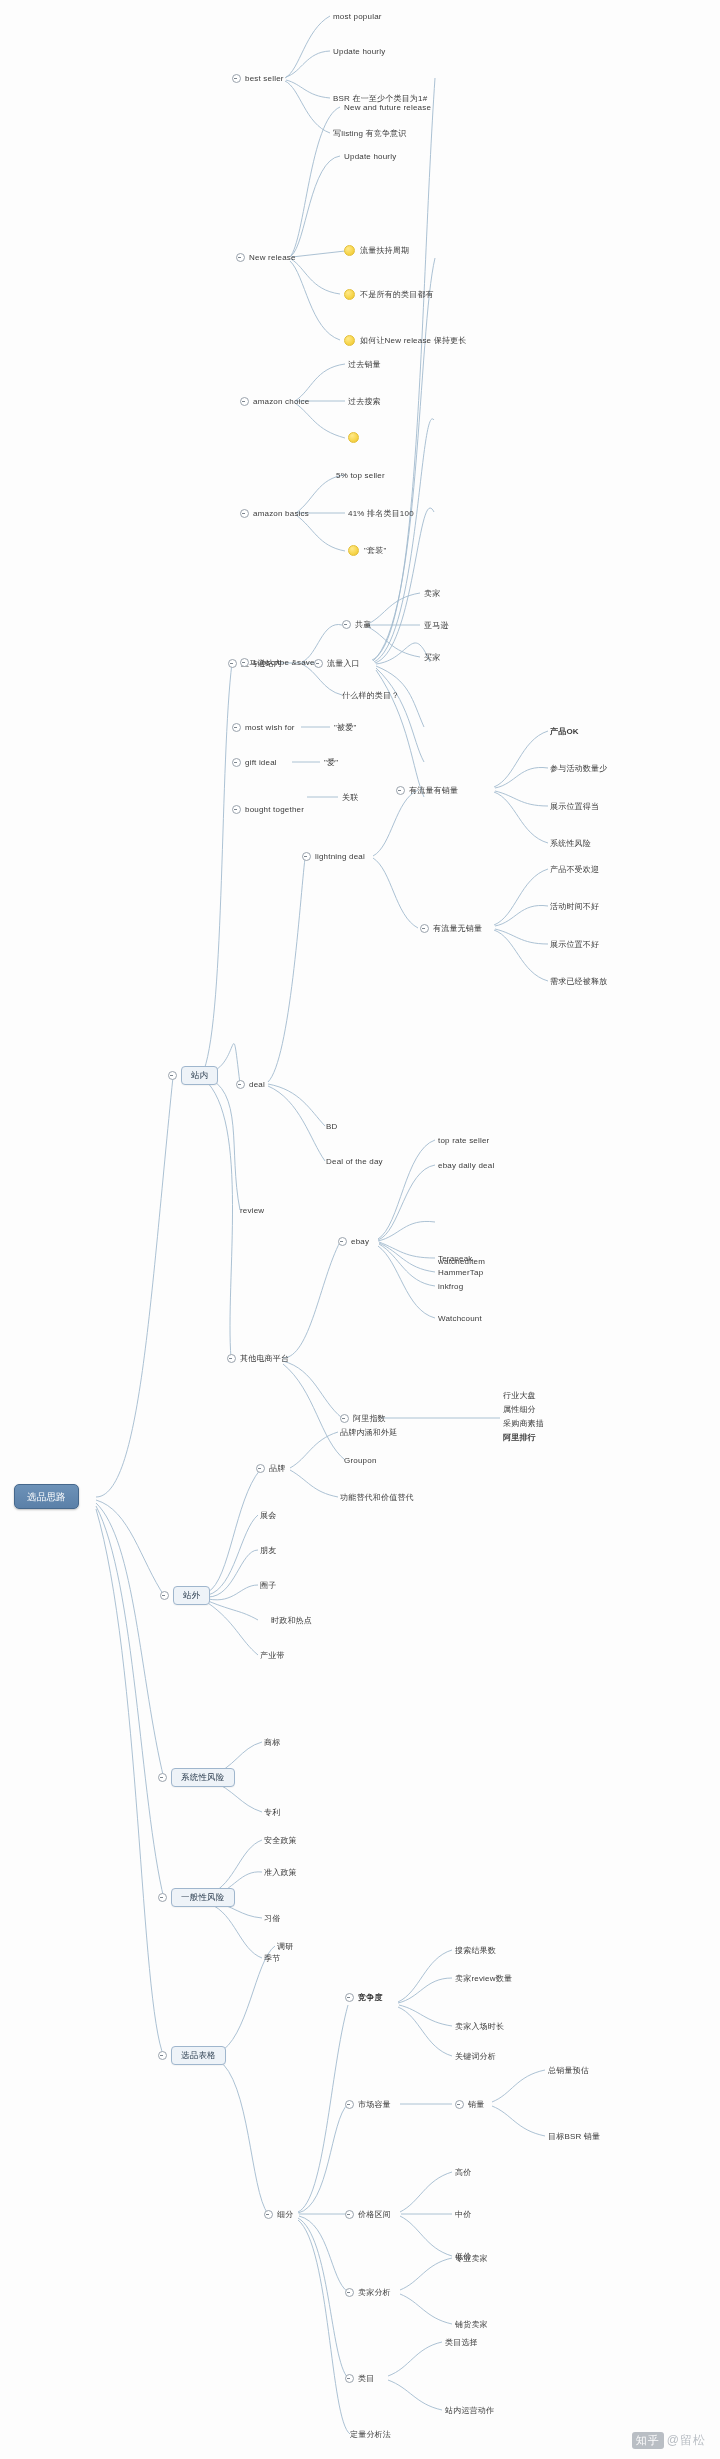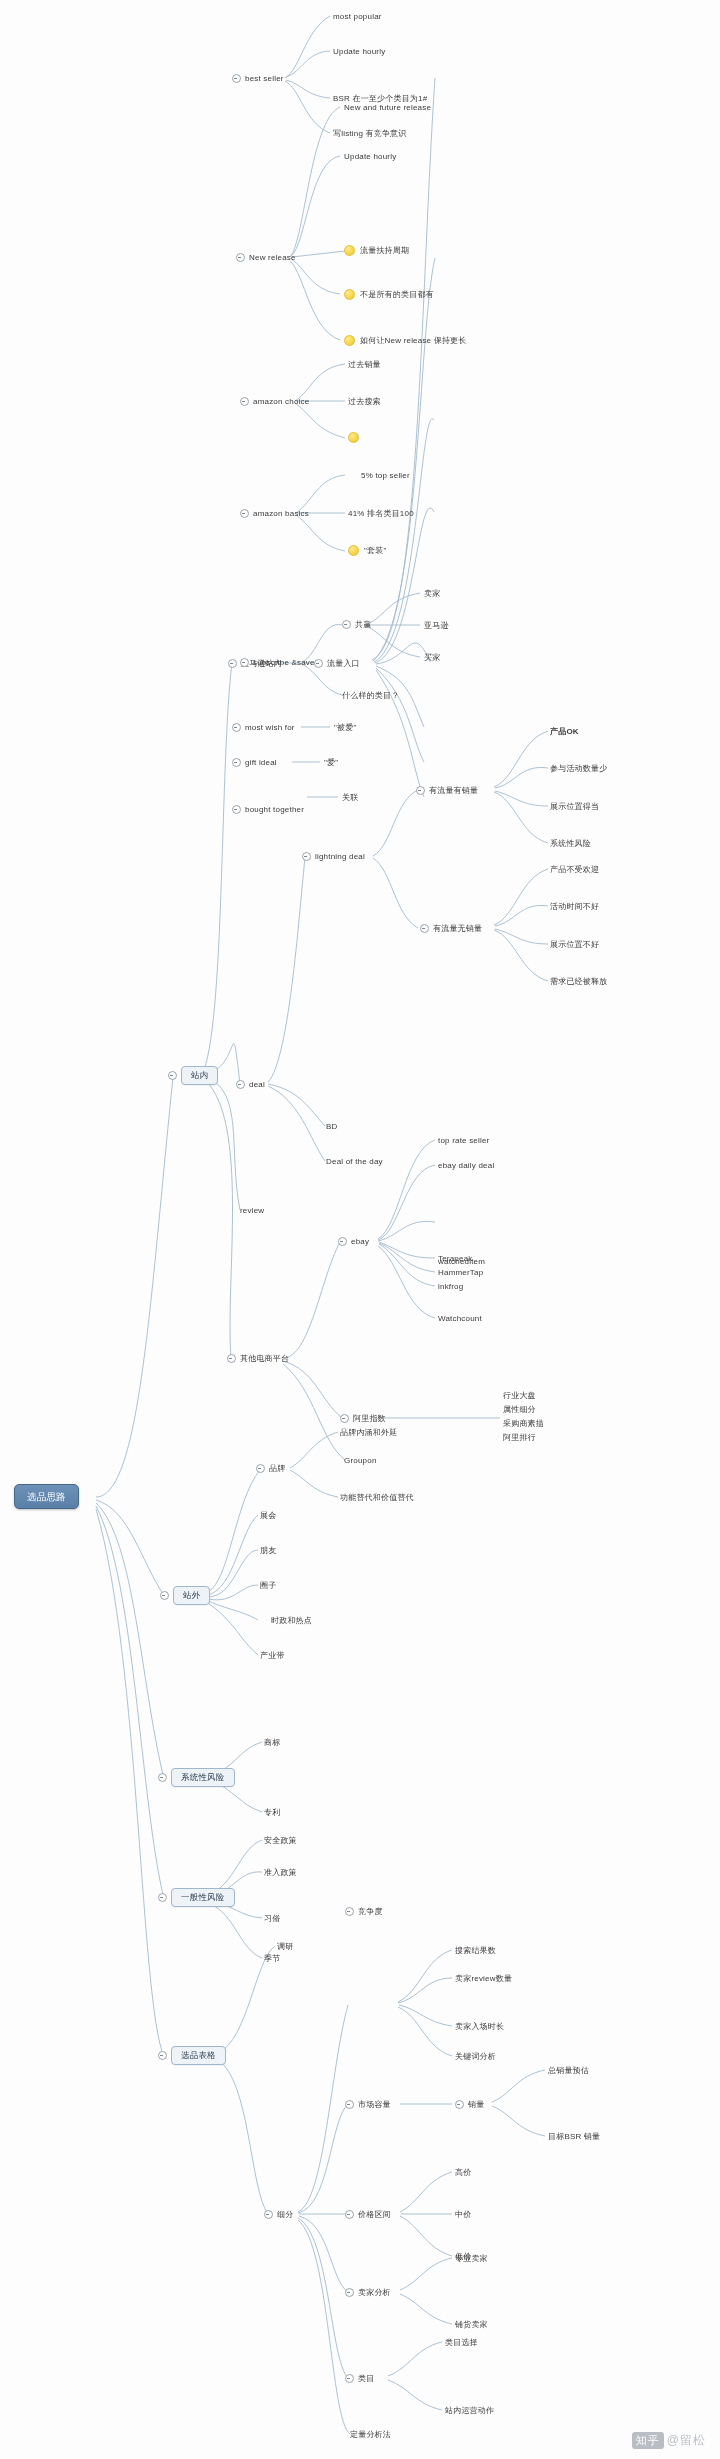--- a/index.html
+++ b/index.html
@@ -238,21 +238,21 @@
   <div class="node plain" style="left:240px;top:396px;">
     <span class="handle"></span><span class="txt">amazon choice</span>
   </div>
   <div class="node plain" style="left:348px;top:359px;"><span class="txt">过去销量</span></div>
   <div class="node plain" style="left:348px;top:396px;"><span class="txt">过去搜索</span></div>
   <div class="node plain" style="left:348px;top:432px;"><span class="dot"></span><span class="txt"></span></div>
 
   <div class="node plain" style="left:240px;top:508px;">
     <span class="handle"></span><span class="txt">amazon basics</span>
   </div>
-  <div class="node plain" style="left:361px;top:470px;"><span class="txt">5% top seller</span></div>
+  <div class="node plain" style="left:336px;top:470px;"><span class="txt">5% top seller</span></div>
   <div class="node plain" style="left:348px;top:508px;"><span class="txt">41% 排名类目100</span></div>
   <div class="node plain" style="left:348px;top:545px;"><span class="dot"></span><span class="txt">"套装"</span></div>
 
   <div class="node plain" style="left:240px;top:657px;">
     <span class="handle"></span><span class="txt">subscribe &amp;save</span>
   </div>
   <div class="node plain" style="left:342px;top:619px;">
     <span class="handle"></span><span class="txt">共赢</span>
   </div>
   <div class="node plain" style="left:424px;top:588px;"><span class="txt">卖家</span></div>
@@ -278,21 +278,21 @@
   <div class="node plain" style="left:236px;top:1079px;">
     <span class="handle"></span><span class="txt">deal</span>
   </div>
   <div class="node plain" style="left:326px;top:1121px;"><span class="txt">BD</span></div>
   <div class="node plain" style="left:326px;top:1156px;"><span class="txt">Deal of the day</span></div>
 
   <div class="node plain" style="left:302px;top:851px;text-align:right;">
     <span class="handle"></span><span class="txt">lightning deal</span>
   </div>
 
-  <div class="node plain" style="left:416px;top:785px;">
+  <div class="node plain" style="left:396px;top:785px;">
     <span class="handle"></span><span class="txt">有流量有销量</span>
   </div>
   <div class="node plain" style="left:550px;top:726px;font-weight:bold;"><span class="txt">产品OK</span></div>
   <div class="node plain" style="left:550px;top:763px;"><span class="txt">参与活动数量少</span></div>
   <div class="node plain" style="left:550px;top:801px;"><span class="txt">展示位置得当</span></div>
   <div class="node plain" style="left:550px;top:838px;"><span class="txt">系统性风险</span></div>
 
   <div class="node plain" style="left:420px;top:923px;">
     <span class="handle"></span><span class="txt">有流量无销量</span>
   </div>
@@ -317,21 +317,21 @@
   <div class="node plain" style="left:438px;top:1267px;"><span class="txt">HammerTap</span></div>
   <div class="node plain" style="left:438px;top:1281px;"><span class="txt">inkfrog</span></div>
   <div class="node plain" style="left:438px;top:1313px;"><span class="txt">Watchcount</span></div>
 
   <div class="node plain" style="left:340px;top:1413px;">
     <span class="handle"></span><span class="txt">阿里指数</span>
   </div>
   <div class="node plain multi" style="left:503px;top:1390px;"><span class="txt">行业大盘</span></div>
   <div class="node plain multi" style="left:503px;top:1404px;"><span class="txt">属性细分</span></div>
   <div class="node plain multi" style="left:503px;top:1418px;"><span class="txt">采购商素描</span></div>
-  <div class="node plain multi" style="left:503px;top:1432px;"><span class="txt">阿里排行</span></div>
+  <div class="node plain multi" style="left:503px;top:1432px;font-weight:bold;"><span class="txt">阿里排行</span></div>
 
   <div class="node plain" style="left:344px;top:1455px;"><span class="txt">Groupon</span></div>
 
   <div class="node boxed" style="left:160px;top:1586px;">
     <span class="handle"></span><span class="txt">站外</span>
   </div>
   <div class="node plain" style="left:256px;top:1463px;">
     <span class="handle"></span><span class="txt">品牌</span>
   </div>
   <div class="node plain" style="left:340px;top:1427px;"><span class="txt">品牌内涵和外延</span></div>
@@ -359,21 +359,21 @@
 
   <div class="node boxed" style="left:158px;top:2046px;">
     <span class="handle"></span><span class="txt">选品表格</span>
   </div>
   <div class="node plain" style="left:277px;top:1941px;"><span class="txt">调研</span></div>
 
   <div class="node plain" style="left:264px;top:2209px;">
     <span class="handle"></span><span class="txt">细分</span>
   </div>
 
-  <div class="node plain" style="left:345px;top:1906px;">
+  <div class="node plain" style="left:345px;top:1992px;font-weight:bold;">
     <span class="handle"></span><span class="txt">竞争度</span>
   </div>
   <div class="node plain" style="left:455px;top:1945px;"><span class="txt">搜索结果数</span></div>
   <div class="node plain" style="left:455px;top:1973px;"><span class="txt">卖家review数量</span></div>
   <div class="node plain" style="left:455px;top:2021px;"><span class="txt">卖家入场时长</span></div>
   <div class="node plain" style="left:455px;top:2051px;"><span class="txt">关键词分析</span></div>
 
   <div class="node plain" style="left:345px;top:2099px;">
     <span class="handle"></span><span class="txt">市场容量</span>
   </div>

